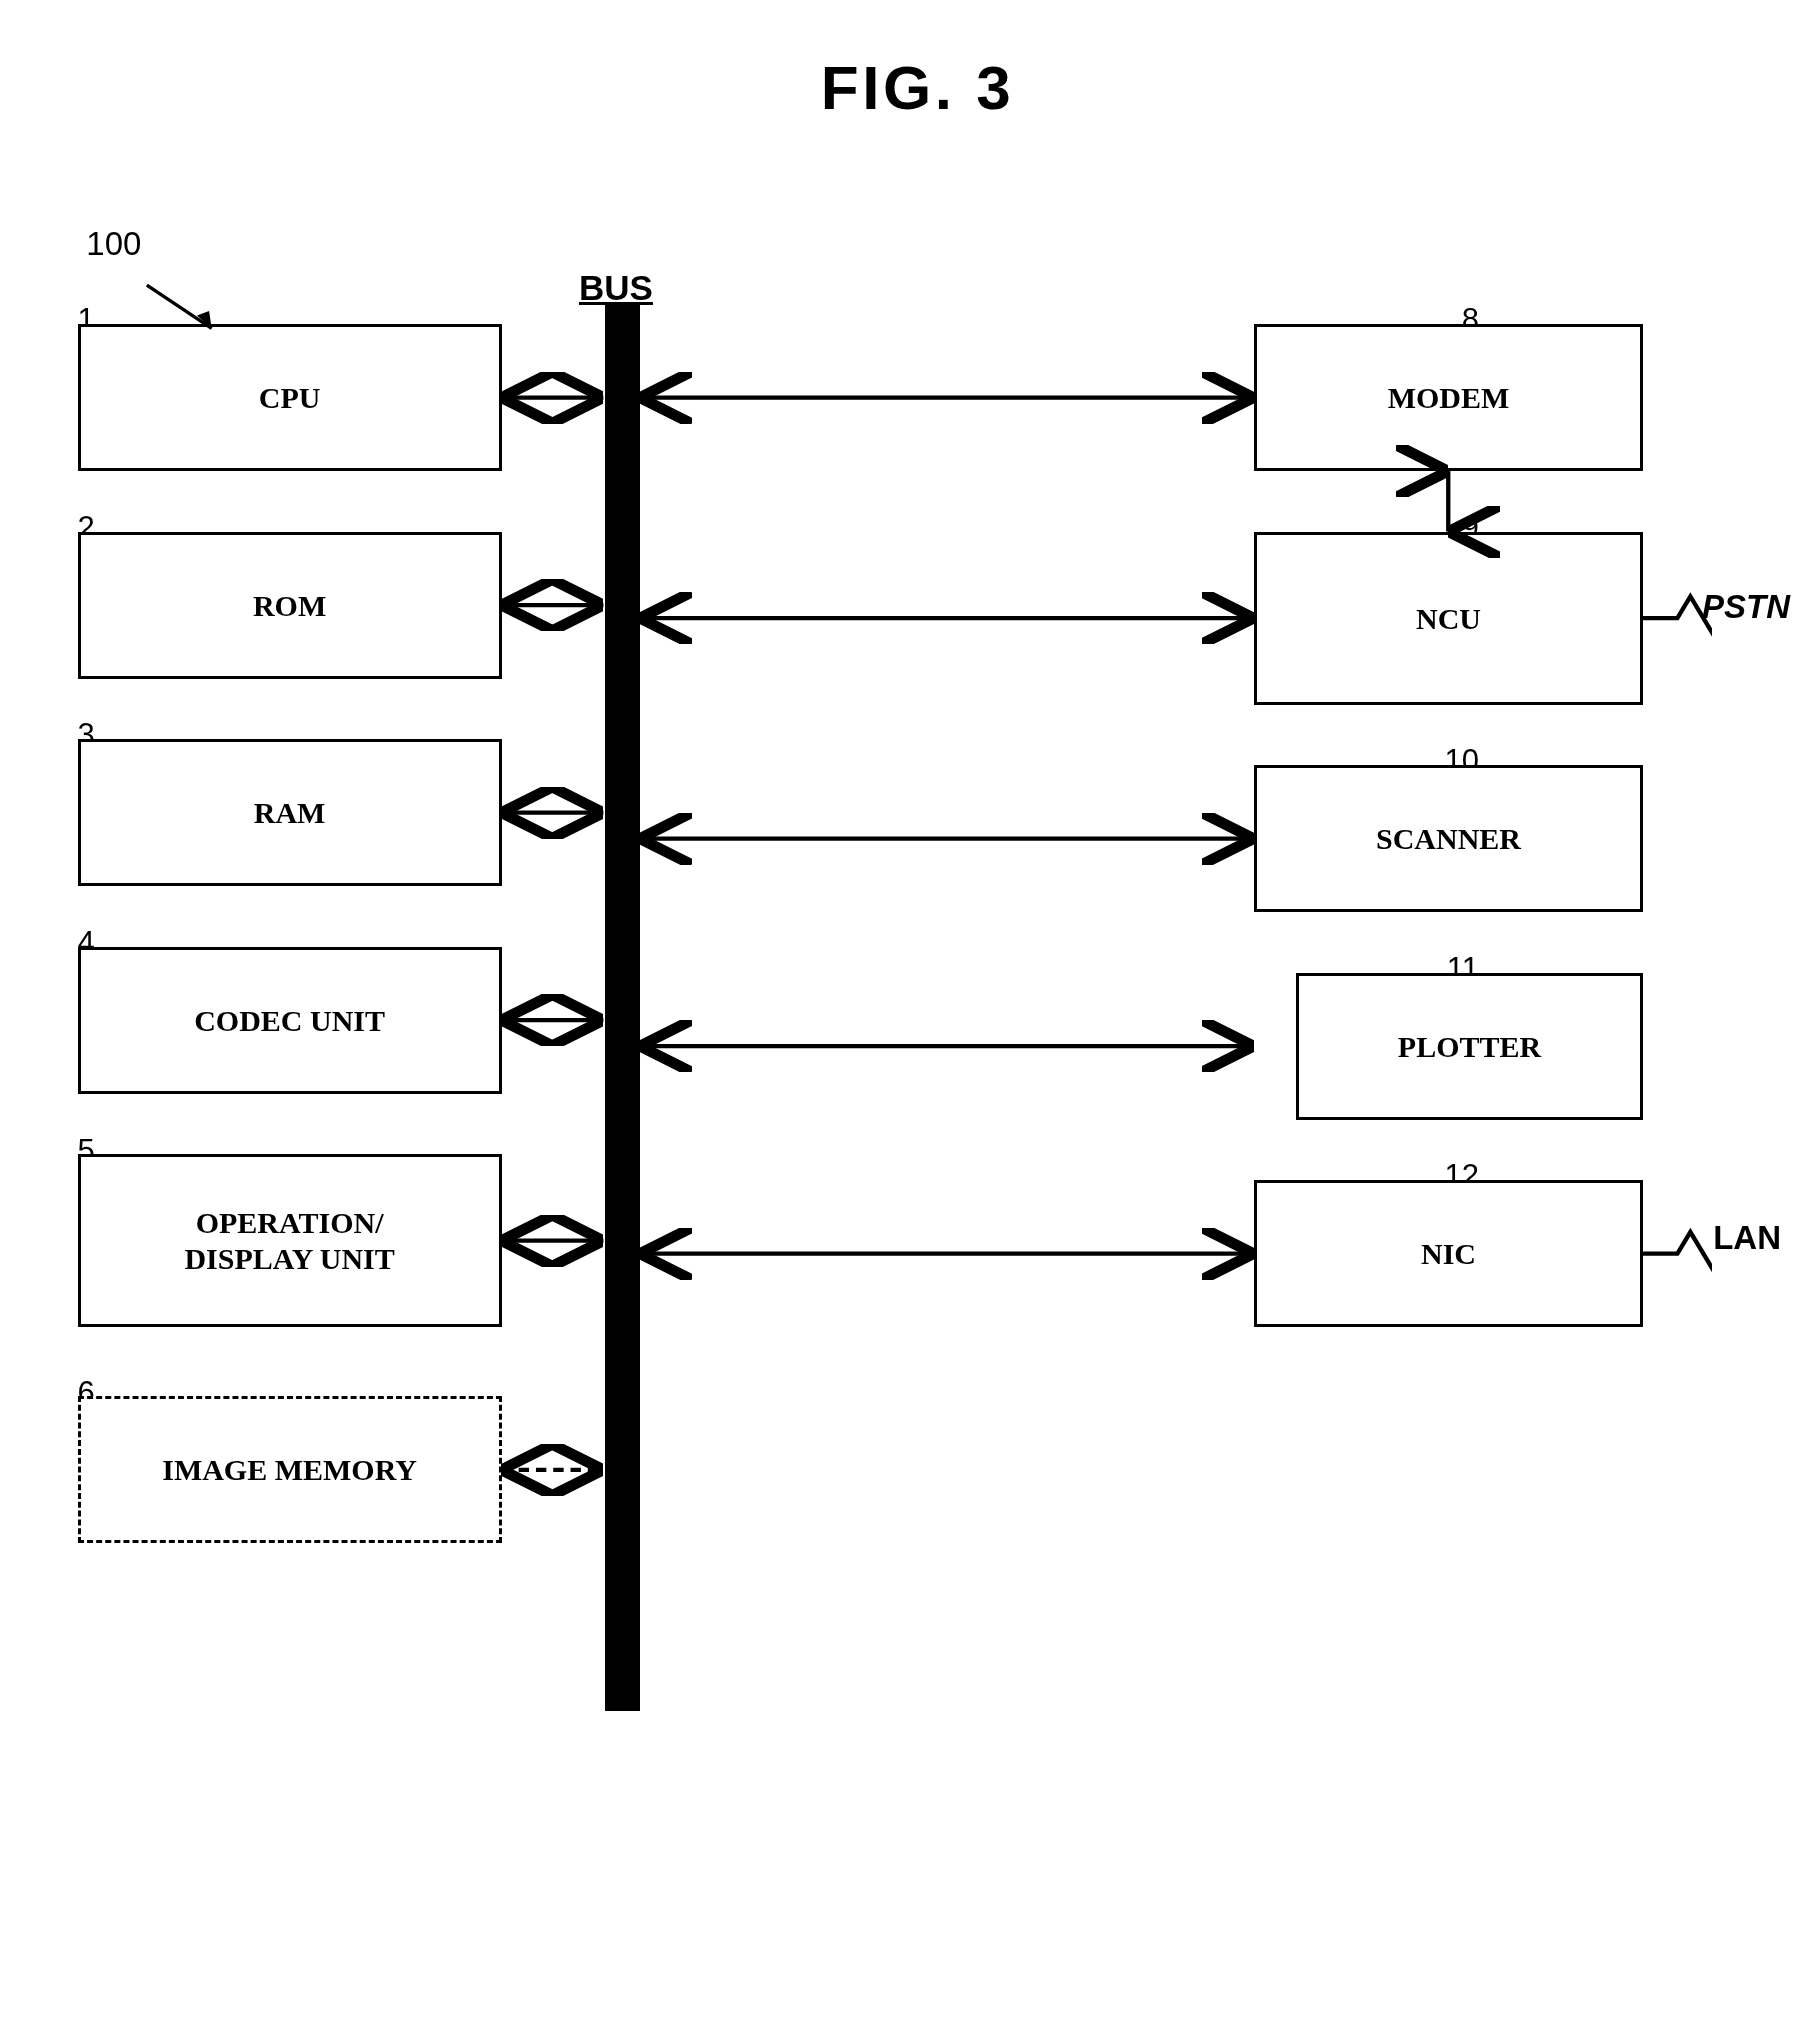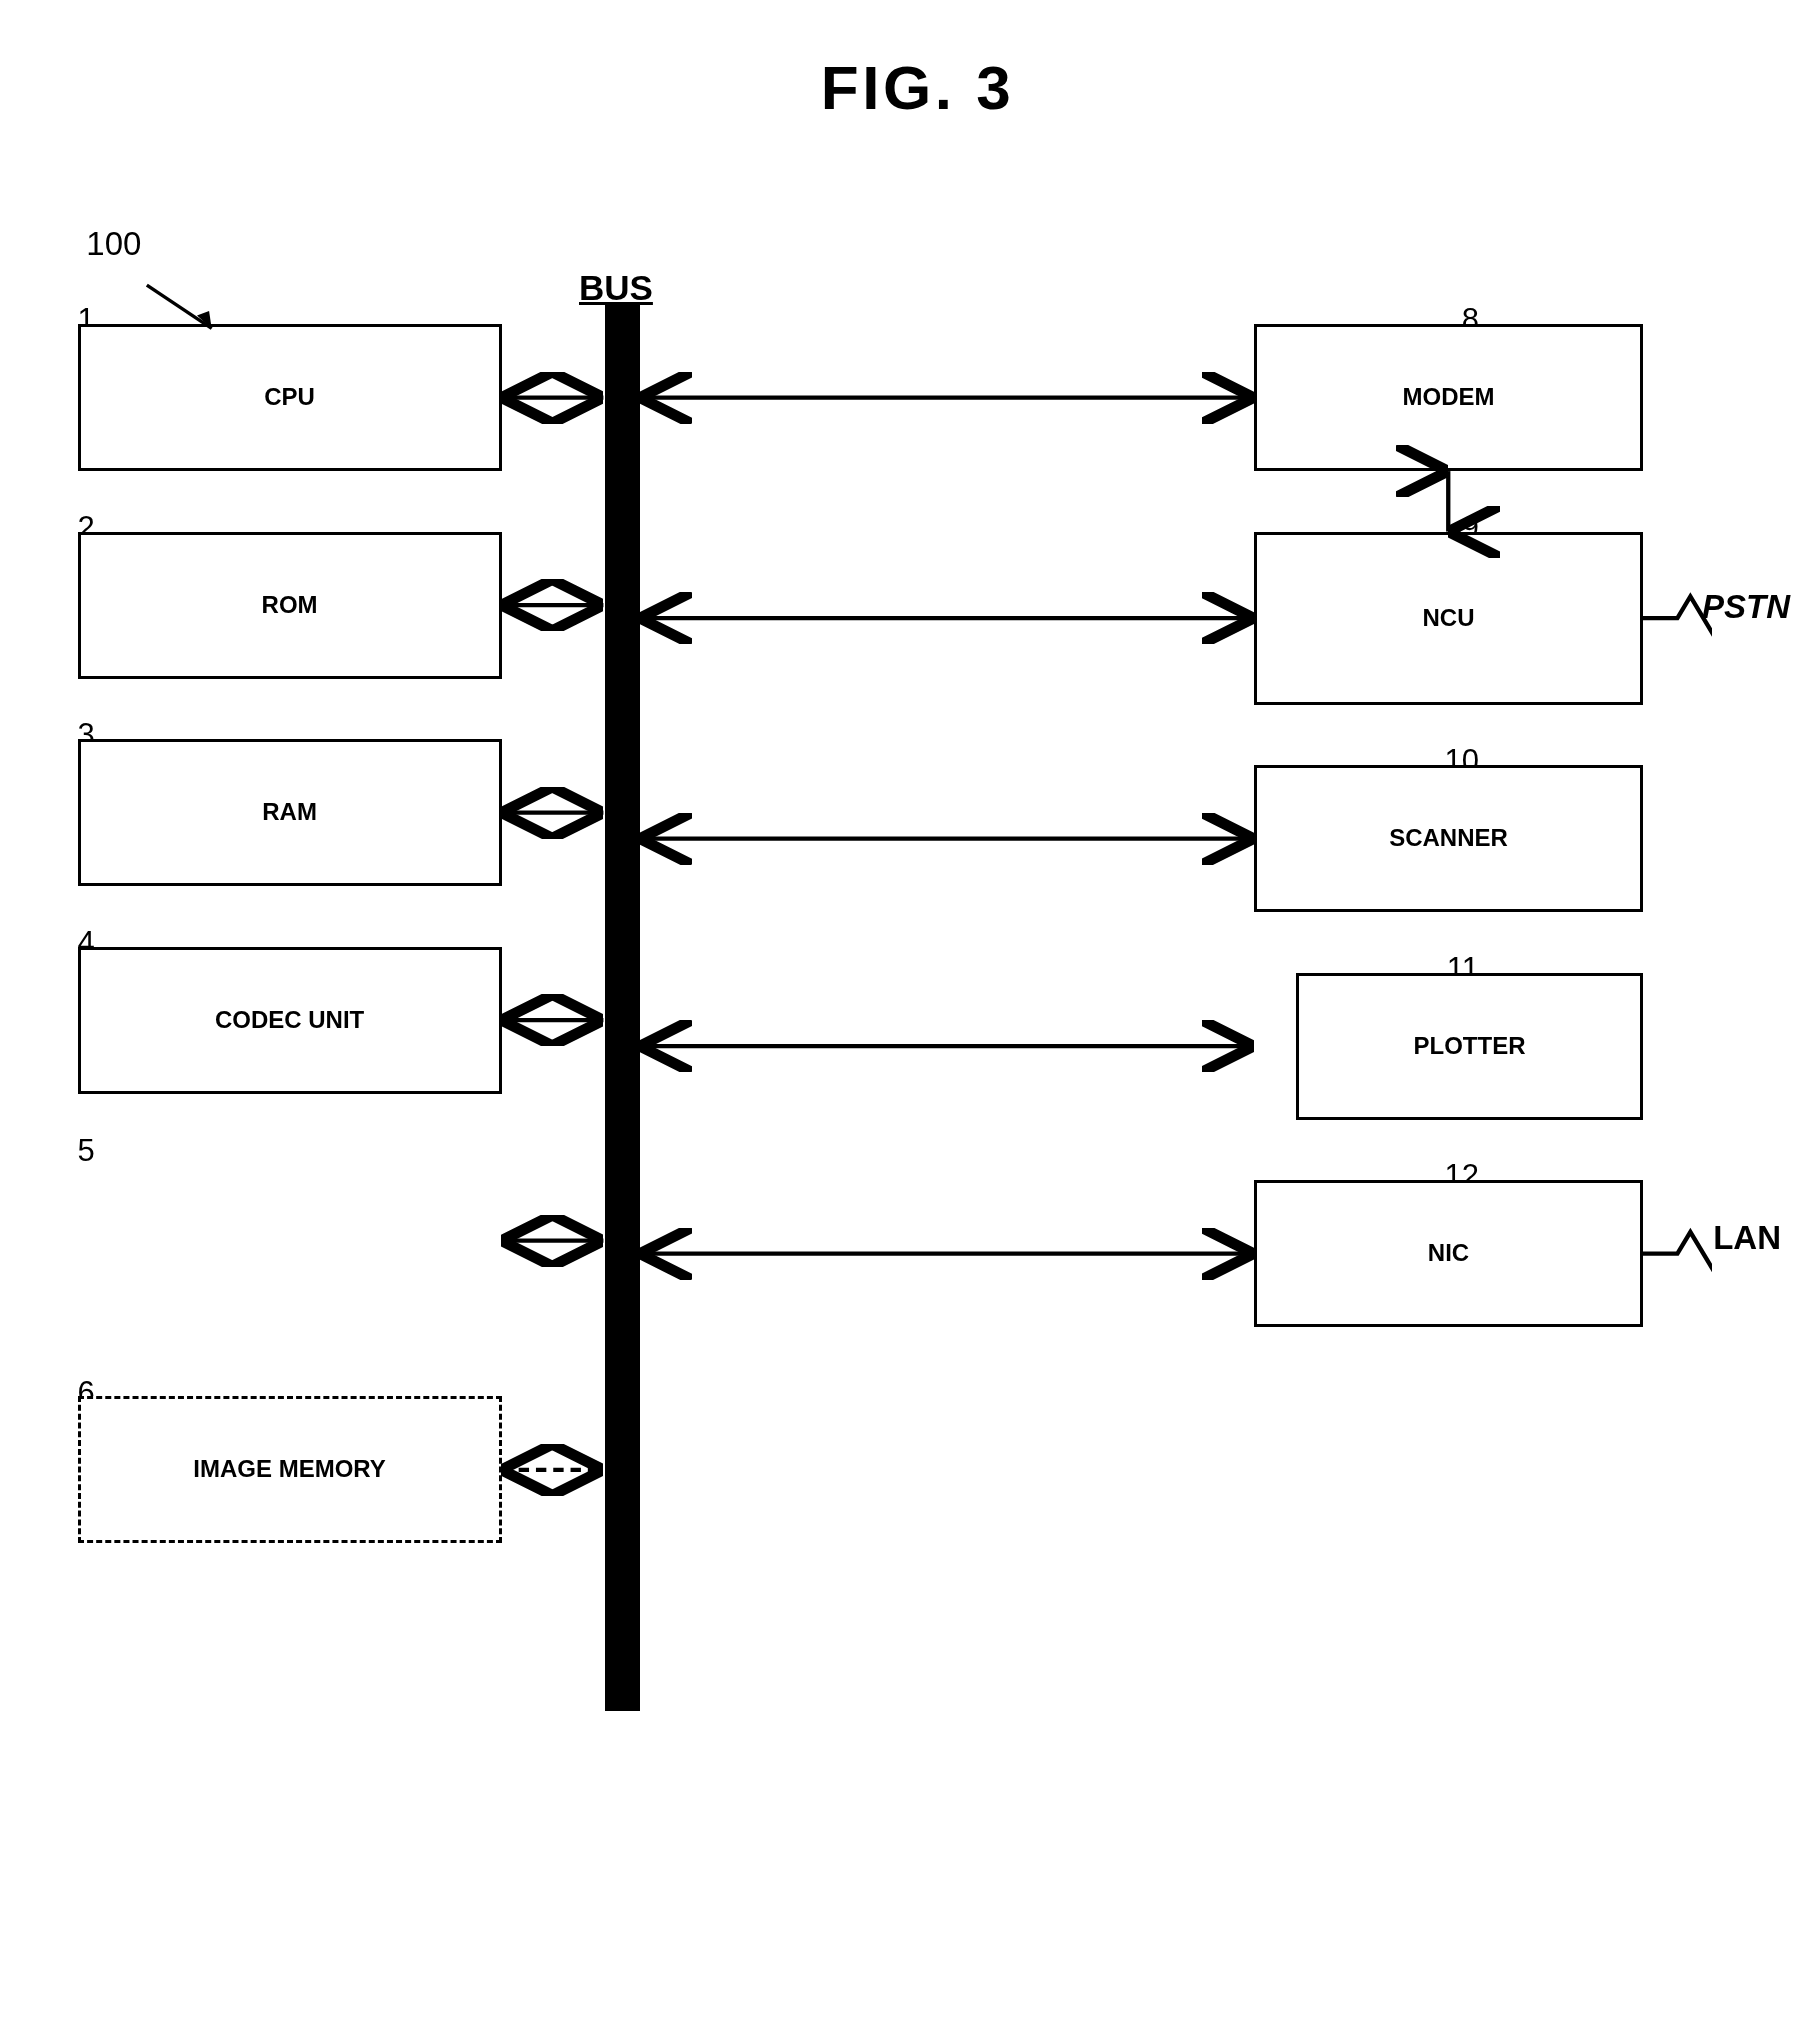--- a/index.html
+++ b/index.html
@@ -36,25 +36,26 @@
       font-weight: normal;
     }
 
     
     .component-box {
       position: absolute;
       border: 3.5px solid #000;
       display: flex;
       align-items: center;
       justify-content: center;
-      font-size: 24px;
+      font-size: 30px;
       font-weight: bold;
       background: #fff;
       text-align: center;
       line-height: 1.2;
+      font-family: Liberation Serif, serif;
     }
 
     .component-box.dashed {
       border: 3.5px dashed #000;
     }
 
     
     .bus-bar {
       position: absolute;
       background: #000;
@@ -110,20 +111,21 @@
   <div class="ref-label" style="top: 320px; left: 8.6px;">2</div>
   <div class="component-box" style="top: 342px; left: 8.6px; width: 424px; height: 147px;">ROM</div>
 
   <div class="ref-label" style="top: 527px; left: 8.6px;">3</div>
   <div class="component-box" style="top: 549px; left: 8.6px; width: 424px; height: 147px;">RAM</div>
 
   <div class="ref-label" style="top: 735px; left: 8.6px;">4</div>
   <div class="component-box" style="top: 757px; left: 8.6px; width: 424px; height: 147px; text-align: right;">CODEC UNIT</div>
 
   <div class="ref-label" style="top: 943px; left: 8.6px;">5</div>
+  <div class="component-box" style="top: 964px; left: 8.6px; width: 424px; height: 173px;">OPERATION/<br>DISPLAY UNIT</div>
 
   <div class="ref-label" style="top: 1185px; left: 8.6px;">6</div>
   <div class="component-box dashed" style="top: 1206px; left: 8.6px; width: 424px; height: 147px;">IMAGE MEMORY</div>
 
   <div class="ref-label" style="top: 112px; right: 233px;">8</div>
   <div class="component-box" style="top: 134px; right: 69px; width: 389px; height: 147px;">MODEM</div>
 
   <div class="ref-label" style="top: 320px; right: 233px;">9</div>
   <div class="component-box" style="top: 342px; right: 69px; width: 389px; height: 173px;">NCU</div>
 

